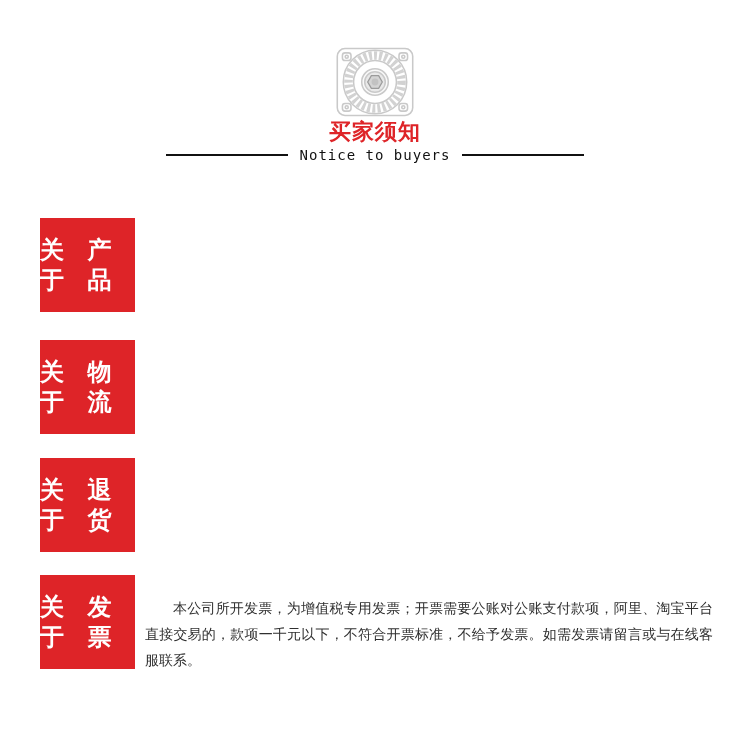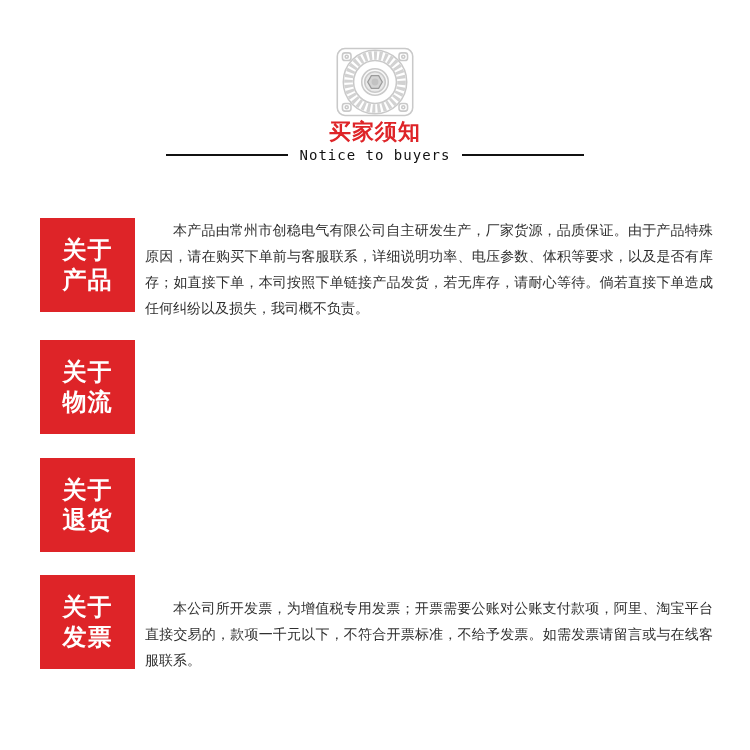--- a/index.html
+++ b/index.html
@@ -32,21 +32,21 @@
   }
 
   
   .section {
     position: absolute; left: 40px; right: 37px;
     display: flex; align-items: flex-start;
   }
   .badge {
     flex: none; width: 95px; height: 94px;
     background: #de2428;
-    display: flex; flex-direction: column; align-items: center; justify-content: center;
+    display: flex; align-items: center; justify-content: center;
     color: #ffffff; font-weight: 700; font-size: 24px; line-height: 30px;
     font-family: "Liberation Sans", sans-serif;
     letter-spacing: 1px;
   }
   .section-text {
     flex: 1; margin-left: 10px;
     font-family: "Liberation Serif", "DejaVu Serif", serif;
     font-size: 14px; line-height: 26px; color: #2f2f2f;
     text-indent: 2em; text-align: justify;
   }
@@ -88,21 +88,20 @@
       <span class="header-subtitle">Notice to buyers</span>
       <span class="hline"></span>
     </div>
   </div>
 
   <div class="section" id="section-product">
     <div class="badge">
       <span>关于</span>
       <span>产品</span>
     </div>
-    <div class="section-text">本产品由常州市创稳电气有限公司自主研发生产，厂家货源，品质保证。由于产品特殊原因，请在购买下单前与客服联系，详细说明功率、电压参数、体积等要求，以及是否有库存；如直接下单，本司按照下单链接产品发货，若无库存，请耐心等待。倘若直接下单造成任何纠纷以及损失，我司概不负责。</div>
   </div>
 
   <div class="section" id="section-logistics">
     <div class="badge">
       <span>关于</span>
       <span>物流</span>
     </div>
   </div>
 
   <div class="section" id="section-returns">

